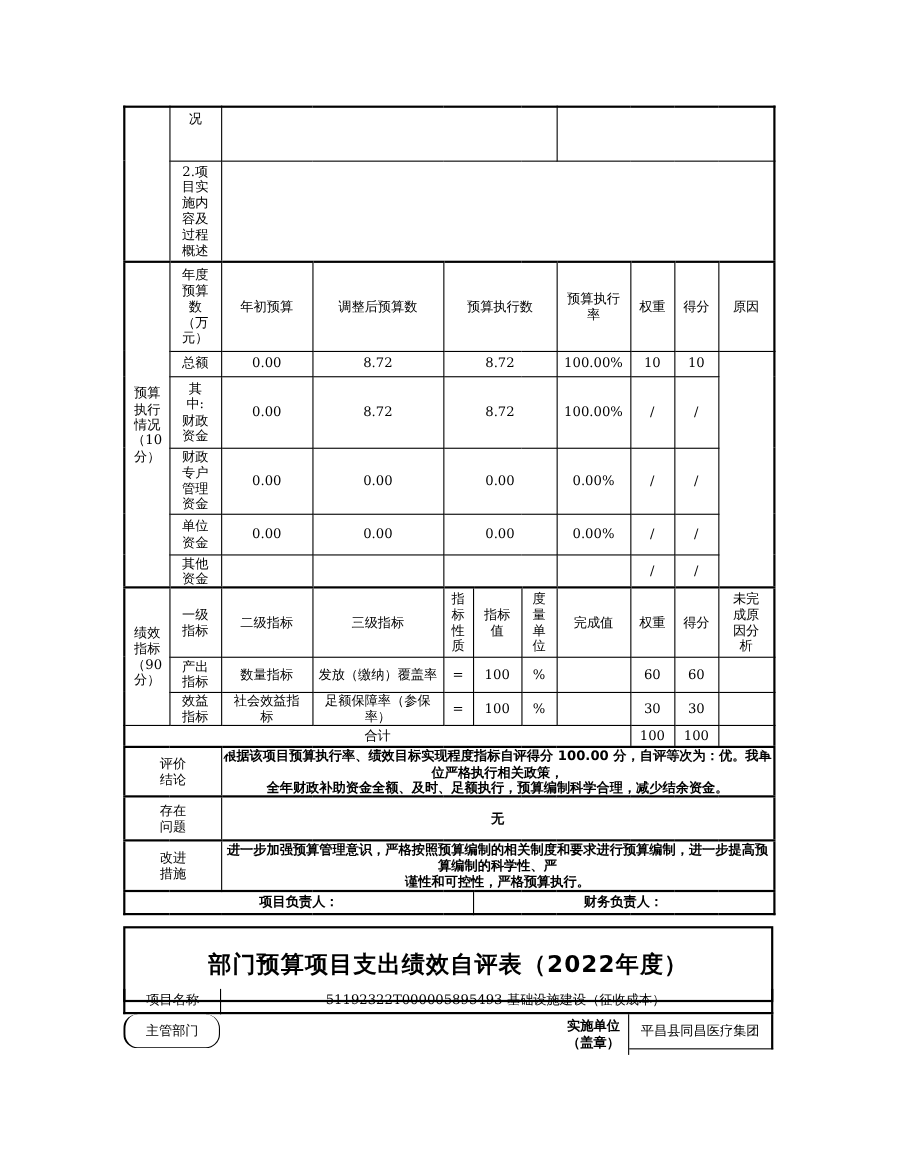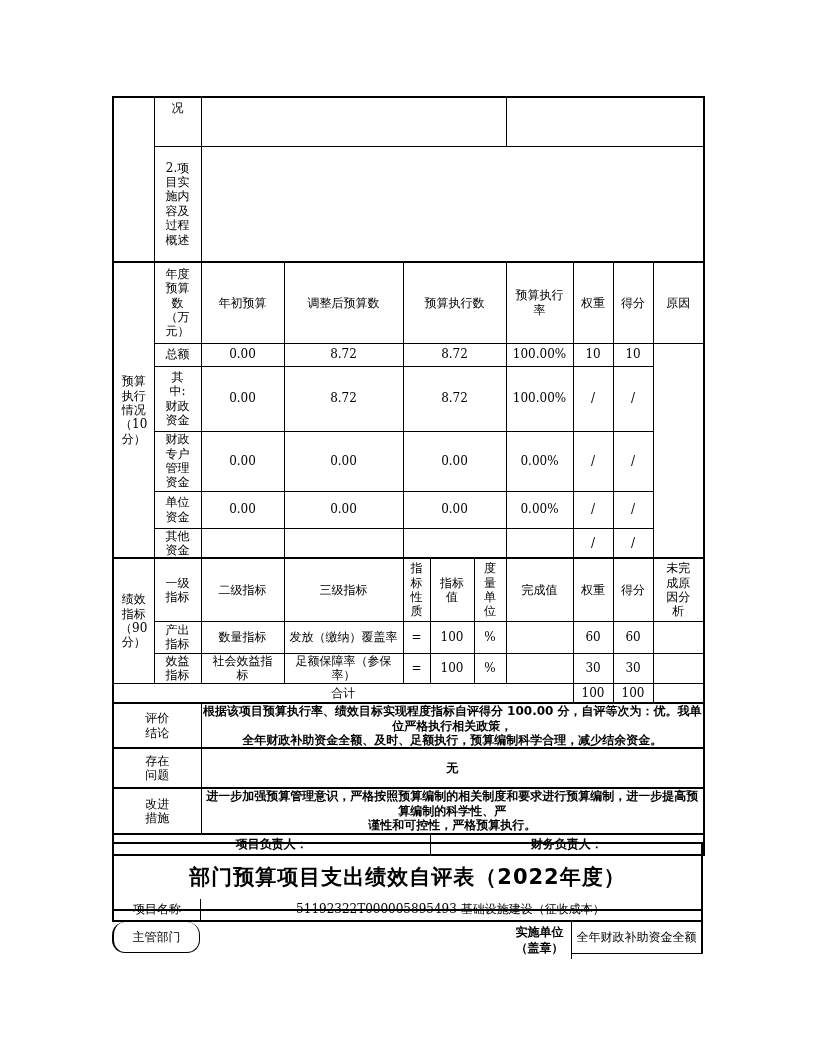--- a/index.html
+++ b/index.html
@@ -7,21 +7,21 @@
         font-family:"DejaVu Serif",serif;overflow:hidden;}
   table.main{position:absolute;left:112px;top:96px;width:591px;
              border-collapse:collapse;table-layout:fixed;border:2px solid #000;}
   table.main td{border:1px solid #000;text-align:center;vertical-align:middle;
                 font-size:12px;line-height:1.2;padding:0 1px;
                 white-space:pre-line;overflow:hidden;}
   tr.tt td{border-top-width:2px;}
   .vtop{vertical-align:top !important;padding-top:3px !important;}
   .bsans{font-family:"DejaVu Sans",sans-serif;font-weight:bold;}
   td.note{font-size:10px;line-height:18px;font-weight:bold;
-          font-family:"DejaVu Sans",sans-serif;padding:0 4px;}
+          font-family:"DejaVu Sans",sans-serif;padding:0 4px;border-radius:16px;}
   td.tight{font-size:11px;white-space:nowrap;margin-left:32px;}
   td.mgr{font-family:"DejaVu Sans",sans-serif;font-weight:bold;font-size:12px;}
   
   .t2{position:absolute;left:112px;top:842px;width:591px;height:125px;}
   .t2 .cell{position:absolute;box-sizing:border-box;display:flex;
             align-items:center;justify-content:center;text-align:center;
             font-size:12px;white-space:pre-line;overflow:hidden;border:0 solid #000;}
   .t2 .title{left:0;top:0;width:591px;height:69px;border-width:2px;
              font-family:"DejaVu Sans",sans-serif;font-weight:bold;font-size:21px;letter-spacing:1px;}
   .t2 .pn-label{left:0;top:57px;width:89px;height:23px;border-left-width:2px;border-right-width:1px;border-bottom-width:2px;}
@@ -53,21 +53,21 @@
       <col style="width:40px">
         <col style="width:51px">
     </colgroup>
     <tbody>
         <tr style="height:49px">
       <td rowspan="2"></td>
       <td class="vtop">况</td>
       <td colspan="5"></td>
       <td colspan="4"></td>
     </tr>
-    <tr style="height:116px">
+    <tr style="height:92px">
       <td>2.项
 目实
 施内
 容及
 过程
 概述</td>
       <td colspan="9"></td>
     </tr>
 
     <tr class="tt" style="height:81px">
@@ -230,16 +230,16 @@
   </tbody>
     </table>
 
   <div class="t2">
     <div class="cell title">部门预算项目支出绩效自评表（2022年度）</div>
     <div class="cell pn-label">项目名称</div>
     <div class="cell pn-value">51192322T000005895493-基础设施建设（征收成本）</div>
     <div class="cell dept-label">主管部门</div>
     <div class="cell unit-label">实施单位
 （盖章）</div>
-    <div class="cell unit-value">全年财政补助资金全额</div>
+    <div class="cell unit-value">平昌县同昌医疗集团</div>
   </div>
 
 </div>
 
 </body></html>

